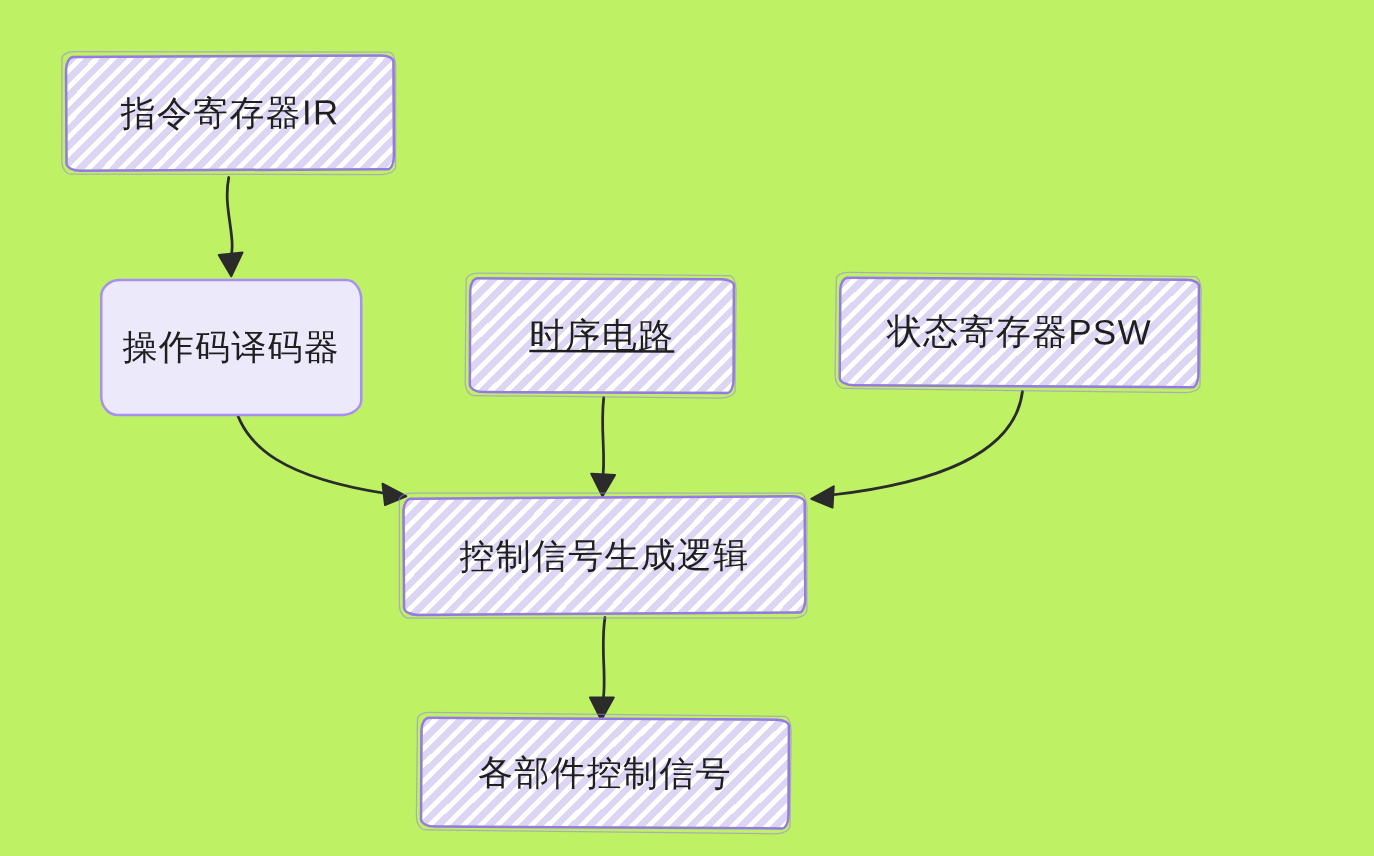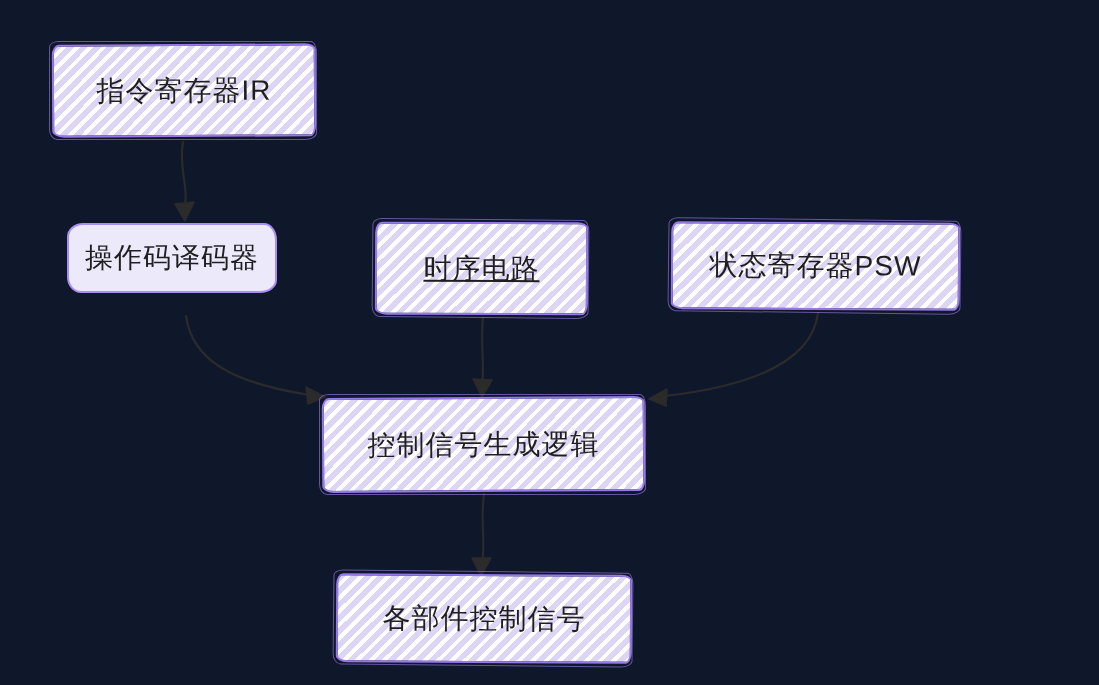--- a/index.html
+++ b/index.html
@@ -8,21 +8,21 @@
     --purple:#9678e6;
     --purple-light:#a98ff2;
     --hatch:#dcd5f4;
     --solid-fill:#ece9fb;
   }
   html,body{margin:0;padding:0;background:#ffffff;}
   body{font-family:"Liberation Sans","DejaVu Sans",sans-serif;}
   .canvas{
     position:relative;
     width:1099px;height:685px;
-    background:#0f172a;
+    background:#bef264;
     overflow:hidden;
   }
   .edges{position:absolute;left:0;top:0;width:1099px;height:685px;pointer-events:none;}
 
   .node{
     position:absolute;
     display:flex;align-items:center;justify-content:center;
     font-size:28px;color:var(--text);
     letter-spacing:1px;
     box-sizing:border-box;
@@ -45,21 +45,21 @@
     border-radius:10px 6px 12px 8px / 6px 12px 7px 11px;
     transform:rotate(.35deg);
     pointer-events:none;
   }
   .rounded{
     background:var(--solid-fill);
     border:2.2px solid var(--purple-light);
     border-radius:16px 13px 17px 14px / 14px 17px 13px 16px;
   }
   .n-ir      {left:52px;  top:44px;  width:264px; height:93px; transform:rotate(-.3deg);}
-  .n-decoder {left:67px;  top:223px; width:210px; height:70px;}
+  .n-decoder {left:80px;  top:223px; width:210px; height:110px;}
   .n-timing  {left:375px; top:222px; width:213px; height:93px; transform:rotate(.2deg);text-decoration:underline;}
   .n-psw     {left:671px; top:222px; width:289px; height:88px; transform:rotate(.35deg);}
   .n-control {left:322px; top:397px; width:323px; height:95px; transform:rotate(-.35deg);}
   .n-signals {left:336px; top:574px; width:296px; height:89px; transform:rotate(.3deg);}
 
   .edge-path{stroke:var(--ink);stroke-width:2.2;fill:none;stroke-linecap:round;}
   .edge-head{fill:var(--ink);stroke:var(--ink);stroke-width:1.6;stroke-linejoin:round;}
 </style>
 </head>
 <body>

